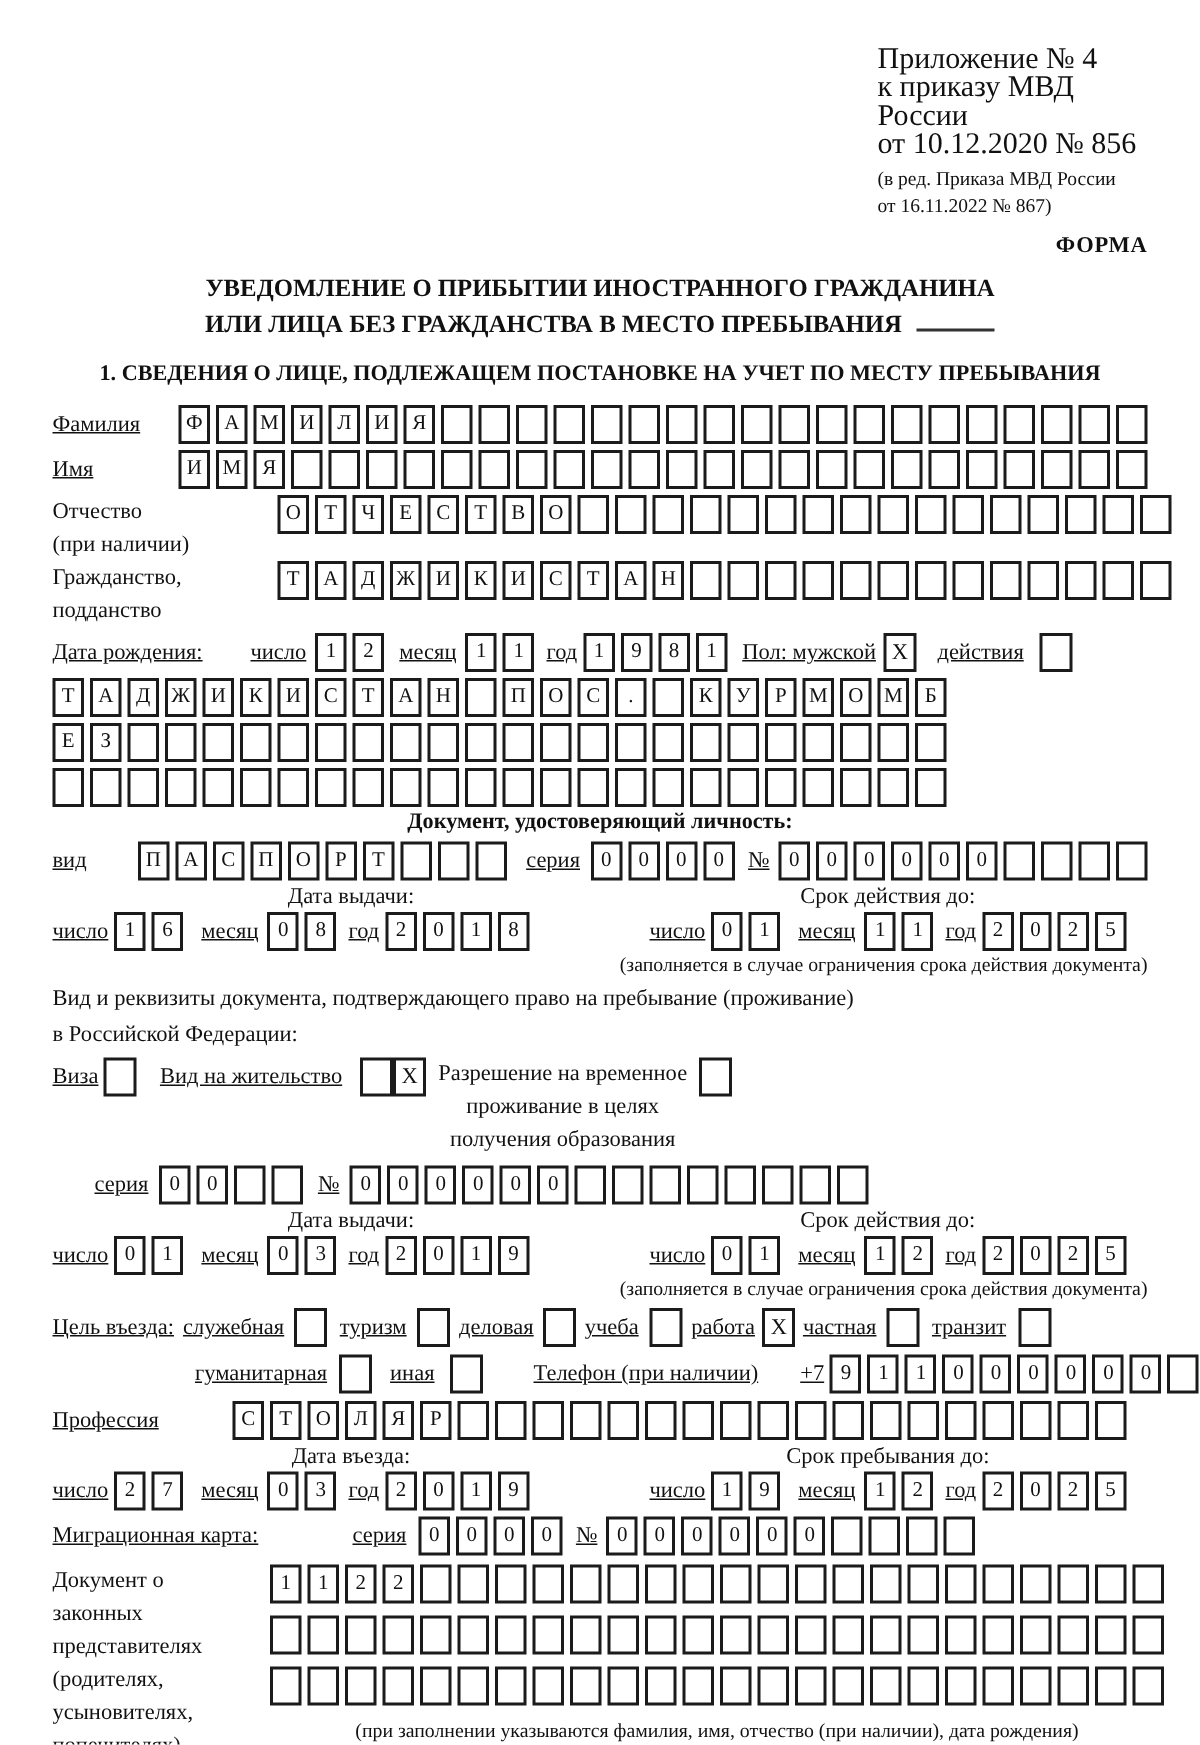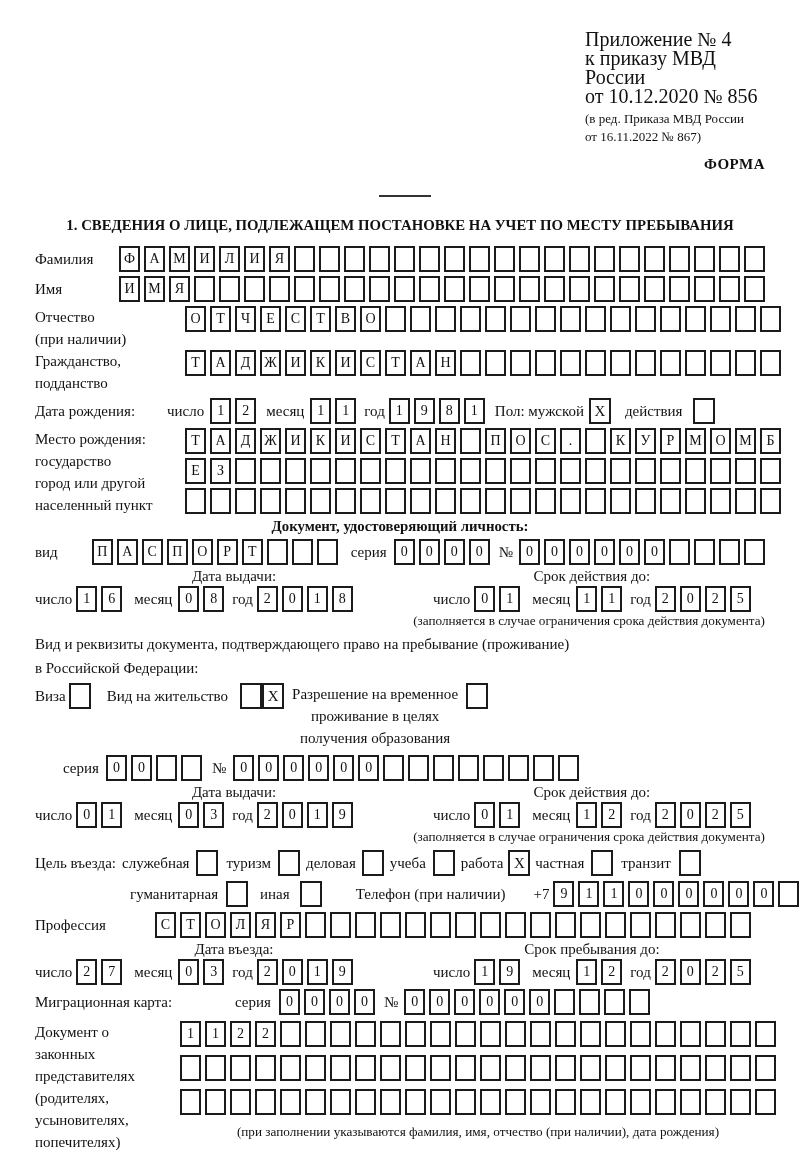--- a/index.html
+++ b/index.html
@@ -8,21 +8,21 @@
     padding:30px 35px 10px 35px;overflow:hidden;
     font-family:"Liberation Serif","DejaVu Serif",serif;color:#111;font-size:15px;
   }
   .hdr{margin-left:550px;font-size:20px;line-height:19px;}
   .hdr-amend{margin-left:550px;font-size:13px;line-height:18px;margin-top:4px;}
   .forma{text-align:right;font-weight:bold;font-size:15px;margin-top:10px;letter-spacing:.5px;}
   .title{text-align:center;font-weight:bold;font-size:16.5px;line-height:24px;margin-top:7px;}
   .uline{display:inline-block;width:52px;border-bottom:2px solid #333;height:2px;margin-left:10px;}
   .sec{font-weight:bold;font-size:14.8px;margin-top:13px;text-align:center;}
   .row{display:flex;align-items:flex-start;}
-  .lbl{font-size:15px;line-height:26px;white-space:nowrap;}
+  .lbl{font-size:15px;line-height:26px;white-space:nowrap;text-decoration:underline;}
   .lbl2{font-size:15px;line-height:22px;}
   .cells{display:flex;gap:4px;}
   .cell{
     flex:0 0 21px;width:21px;height:26px;border:2px solid #1b1b1b;box-sizing:border-box;
     display:flex;align-items:center;justify-content:center;font-size:14px;background:#fff;
   }
   .cb{
     flex:0 0 22px;width:22px;height:26px;border:2px solid #1b1b1b;box-sizing:border-box;
     display:inline-flex;align-items:center;justify-content:center;font-size:15px;background:#fff;
   }
@@ -46,21 +46,22 @@
   <div>от 10.12.2020 № 856</div>
 </div>
 <div class="hdr-amend">
   <div>(в ред. Приказа МВД России</div>
   <div>от 16.11.2022 № 867)</div>
 </div>
 
 <div class="forma">ФОРМА</div>
 
 <div class="title">
-  <div><span class="uline"></span></div>
+  <div>УВЕДОМЛЕНИЕ О ПРИБЫТИИ ИНОСТРАННОГО ГРАЖДАНИНА</div>
+  <div><span>ИЛИ ЛИЦА БЕЗ ГРАЖДАНСТВА В МЕСТО ПРЕБЫВАНИЯ</span><span class="uline"></span></div>
 </div>
 
 <div class="sec">1. СВЕДЕНИЯ О ЛИЦЕ, ПОДЛЕЖАЩЕМ ПОСТАНОВКЕ НА УЧЕТ ПО МЕСТУ ПРЕБЫВАНИЯ</div>
 
 <div class="row mt12">
   <span class="lbl" style="width:95px">Фамилия</span>
   <span class="cells">
       <span class="cell">Ф</span>
       <span class="cell">А</span>
       <span class="cell">М</span>
@@ -207,26 +208,20 @@
       <span class="cell">8</span>
       <span class="cell">1</span>
     </span>
   <span class="lbl" style="margin-left:10px;margin-right:5px">Пол: мужской</span>
   <span class="cb">X</span>
   <span class="lbl" style="margin-left:14px;margin-right:10px">действия</span>
   <span class="cb"></span>
 </div>
 
 <div class="row mt4">
-  <span style="width:150px;flex:0 0 150px">
-    <span class="lbl2" style="display:block">Место рождения:</span>
-    <span class="lbl2" style="display:block">государство</span>
-    <span class="lbl2" style="display:block">город или другой</span>
-    <span class="lbl2" style="display:block">населенный пункт</span>
-  </span>
   <span>
     <span class="cells">
         <span class="cell">Т</span>
         <span class="cell">А</span>
         <span class="cell">Д</span>
         <span class="cell">Ж</span>
         <span class="cell">И</span>
         <span class="cell">К</span>
         <span class="cell">И</span>
         <span class="cell">С</span>

